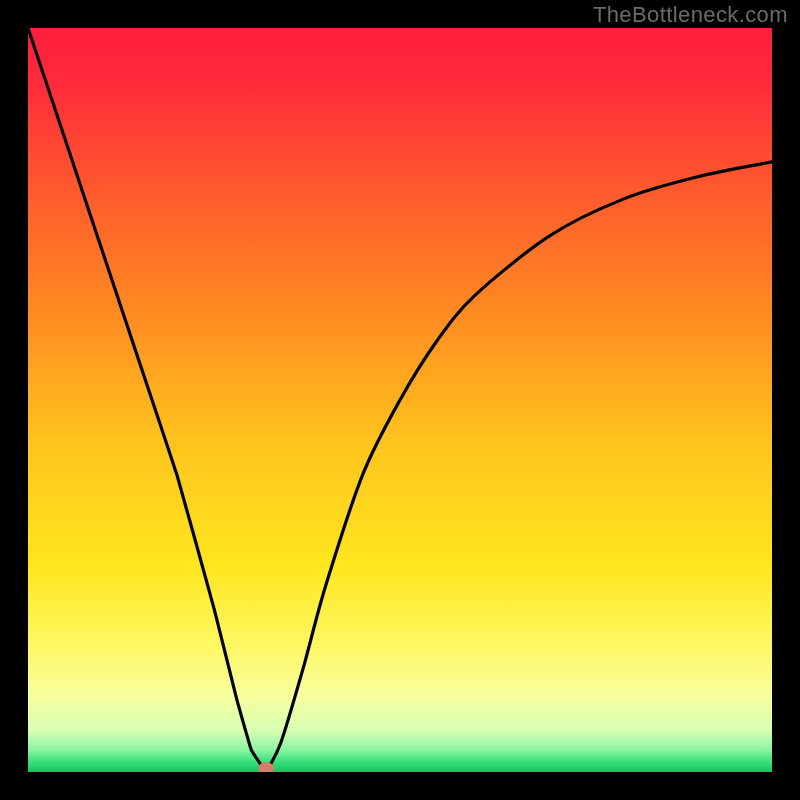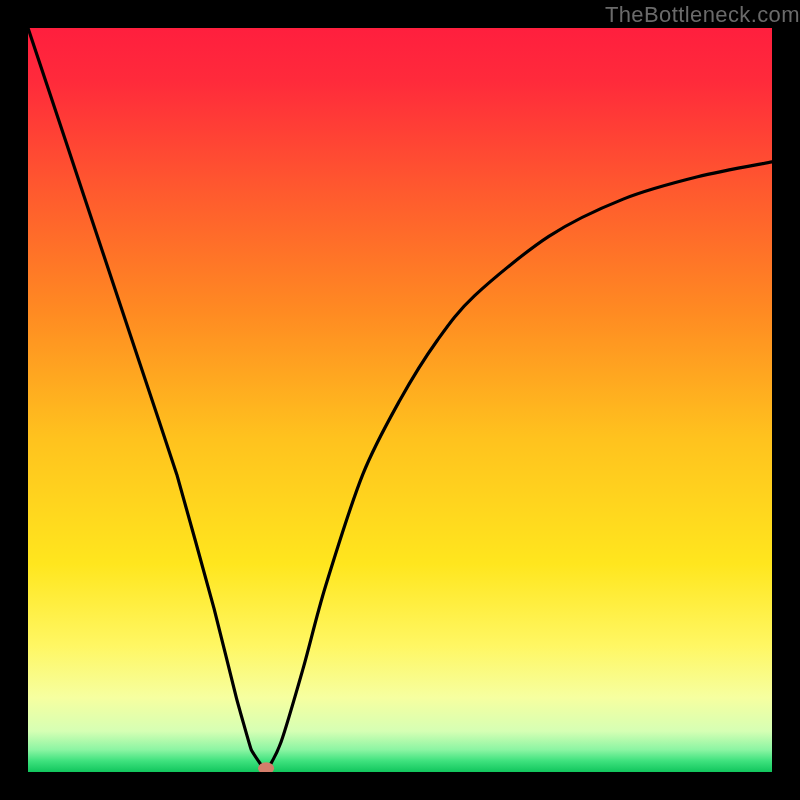--- a/index.html
+++ b/index.html
@@ -13,21 +13,21 @@
   }
   .frame {
     position: relative;
     width: 800px;
     height: 800px;
     background: #000;
   }
   .watermark {
     position: absolute;
     top: 2px;
-    right: 0;
+    right: 12px;
     color: #6a6a6a;
     font-size: 22px;
     font-weight: 500;
     letter-spacing: 0.4px;
     z-index: 5;
   }
   .plot-wrap {
     position: absolute;
     left: 28px;
     top: 28px;

